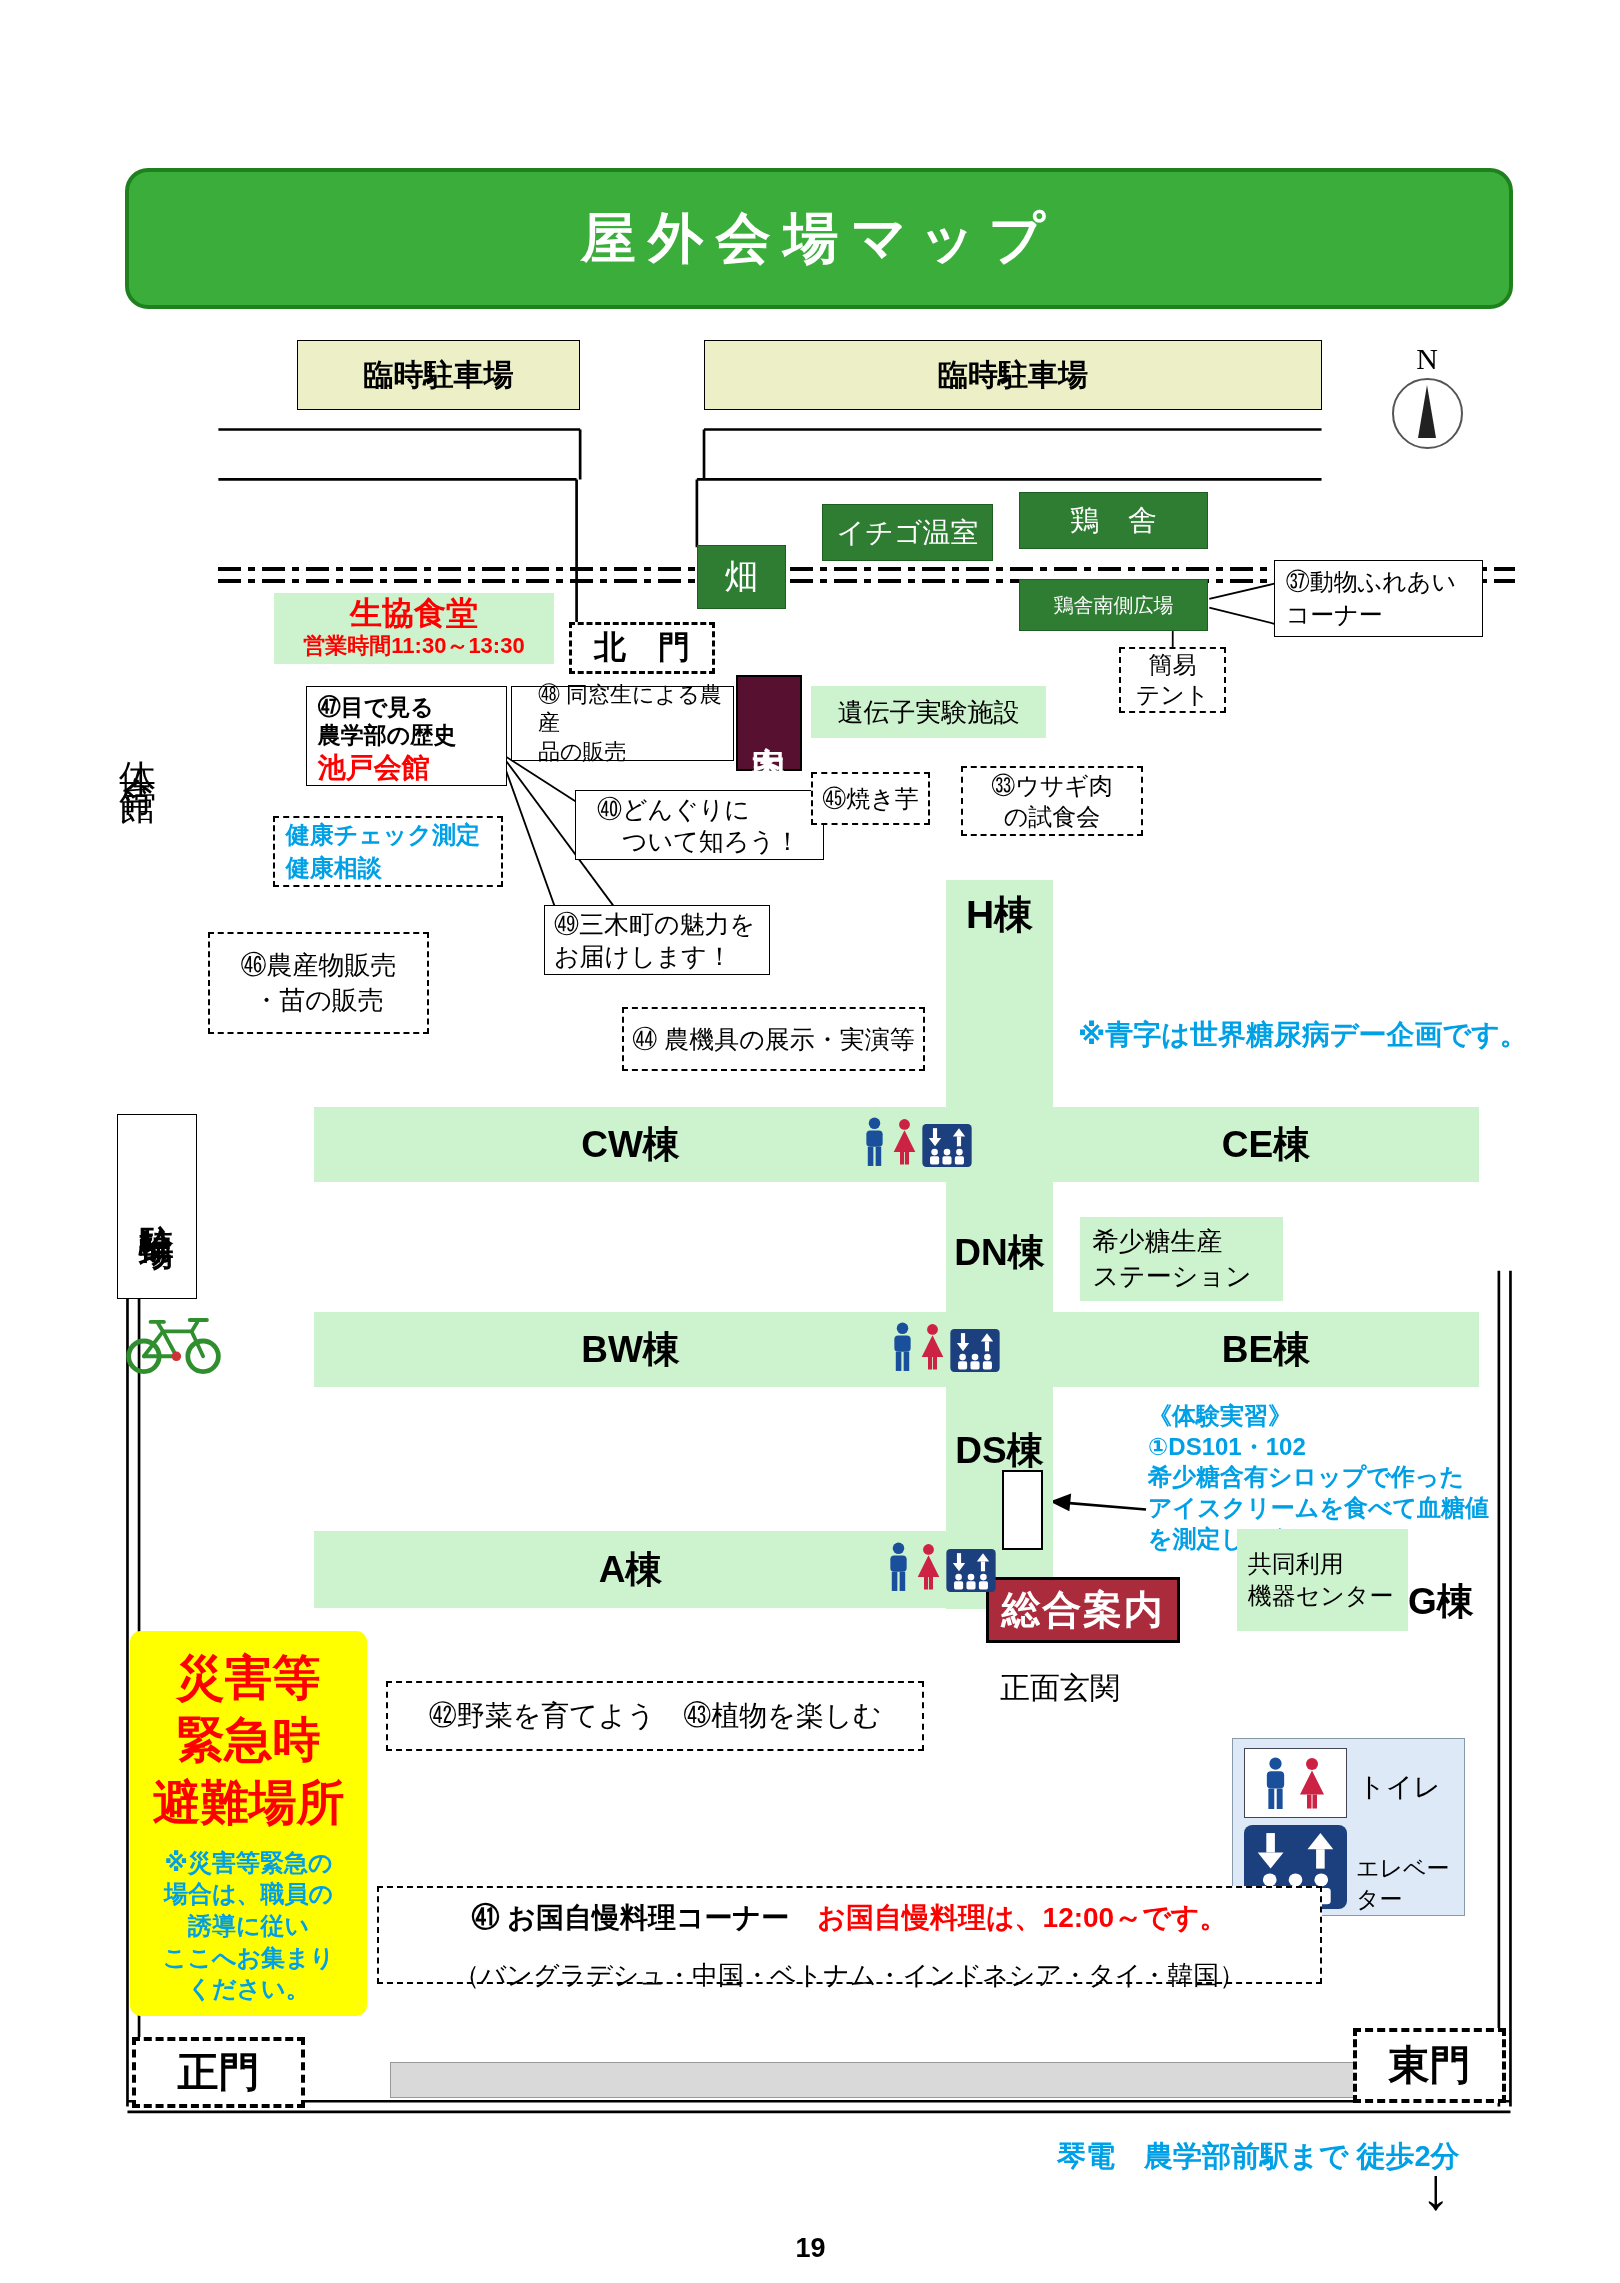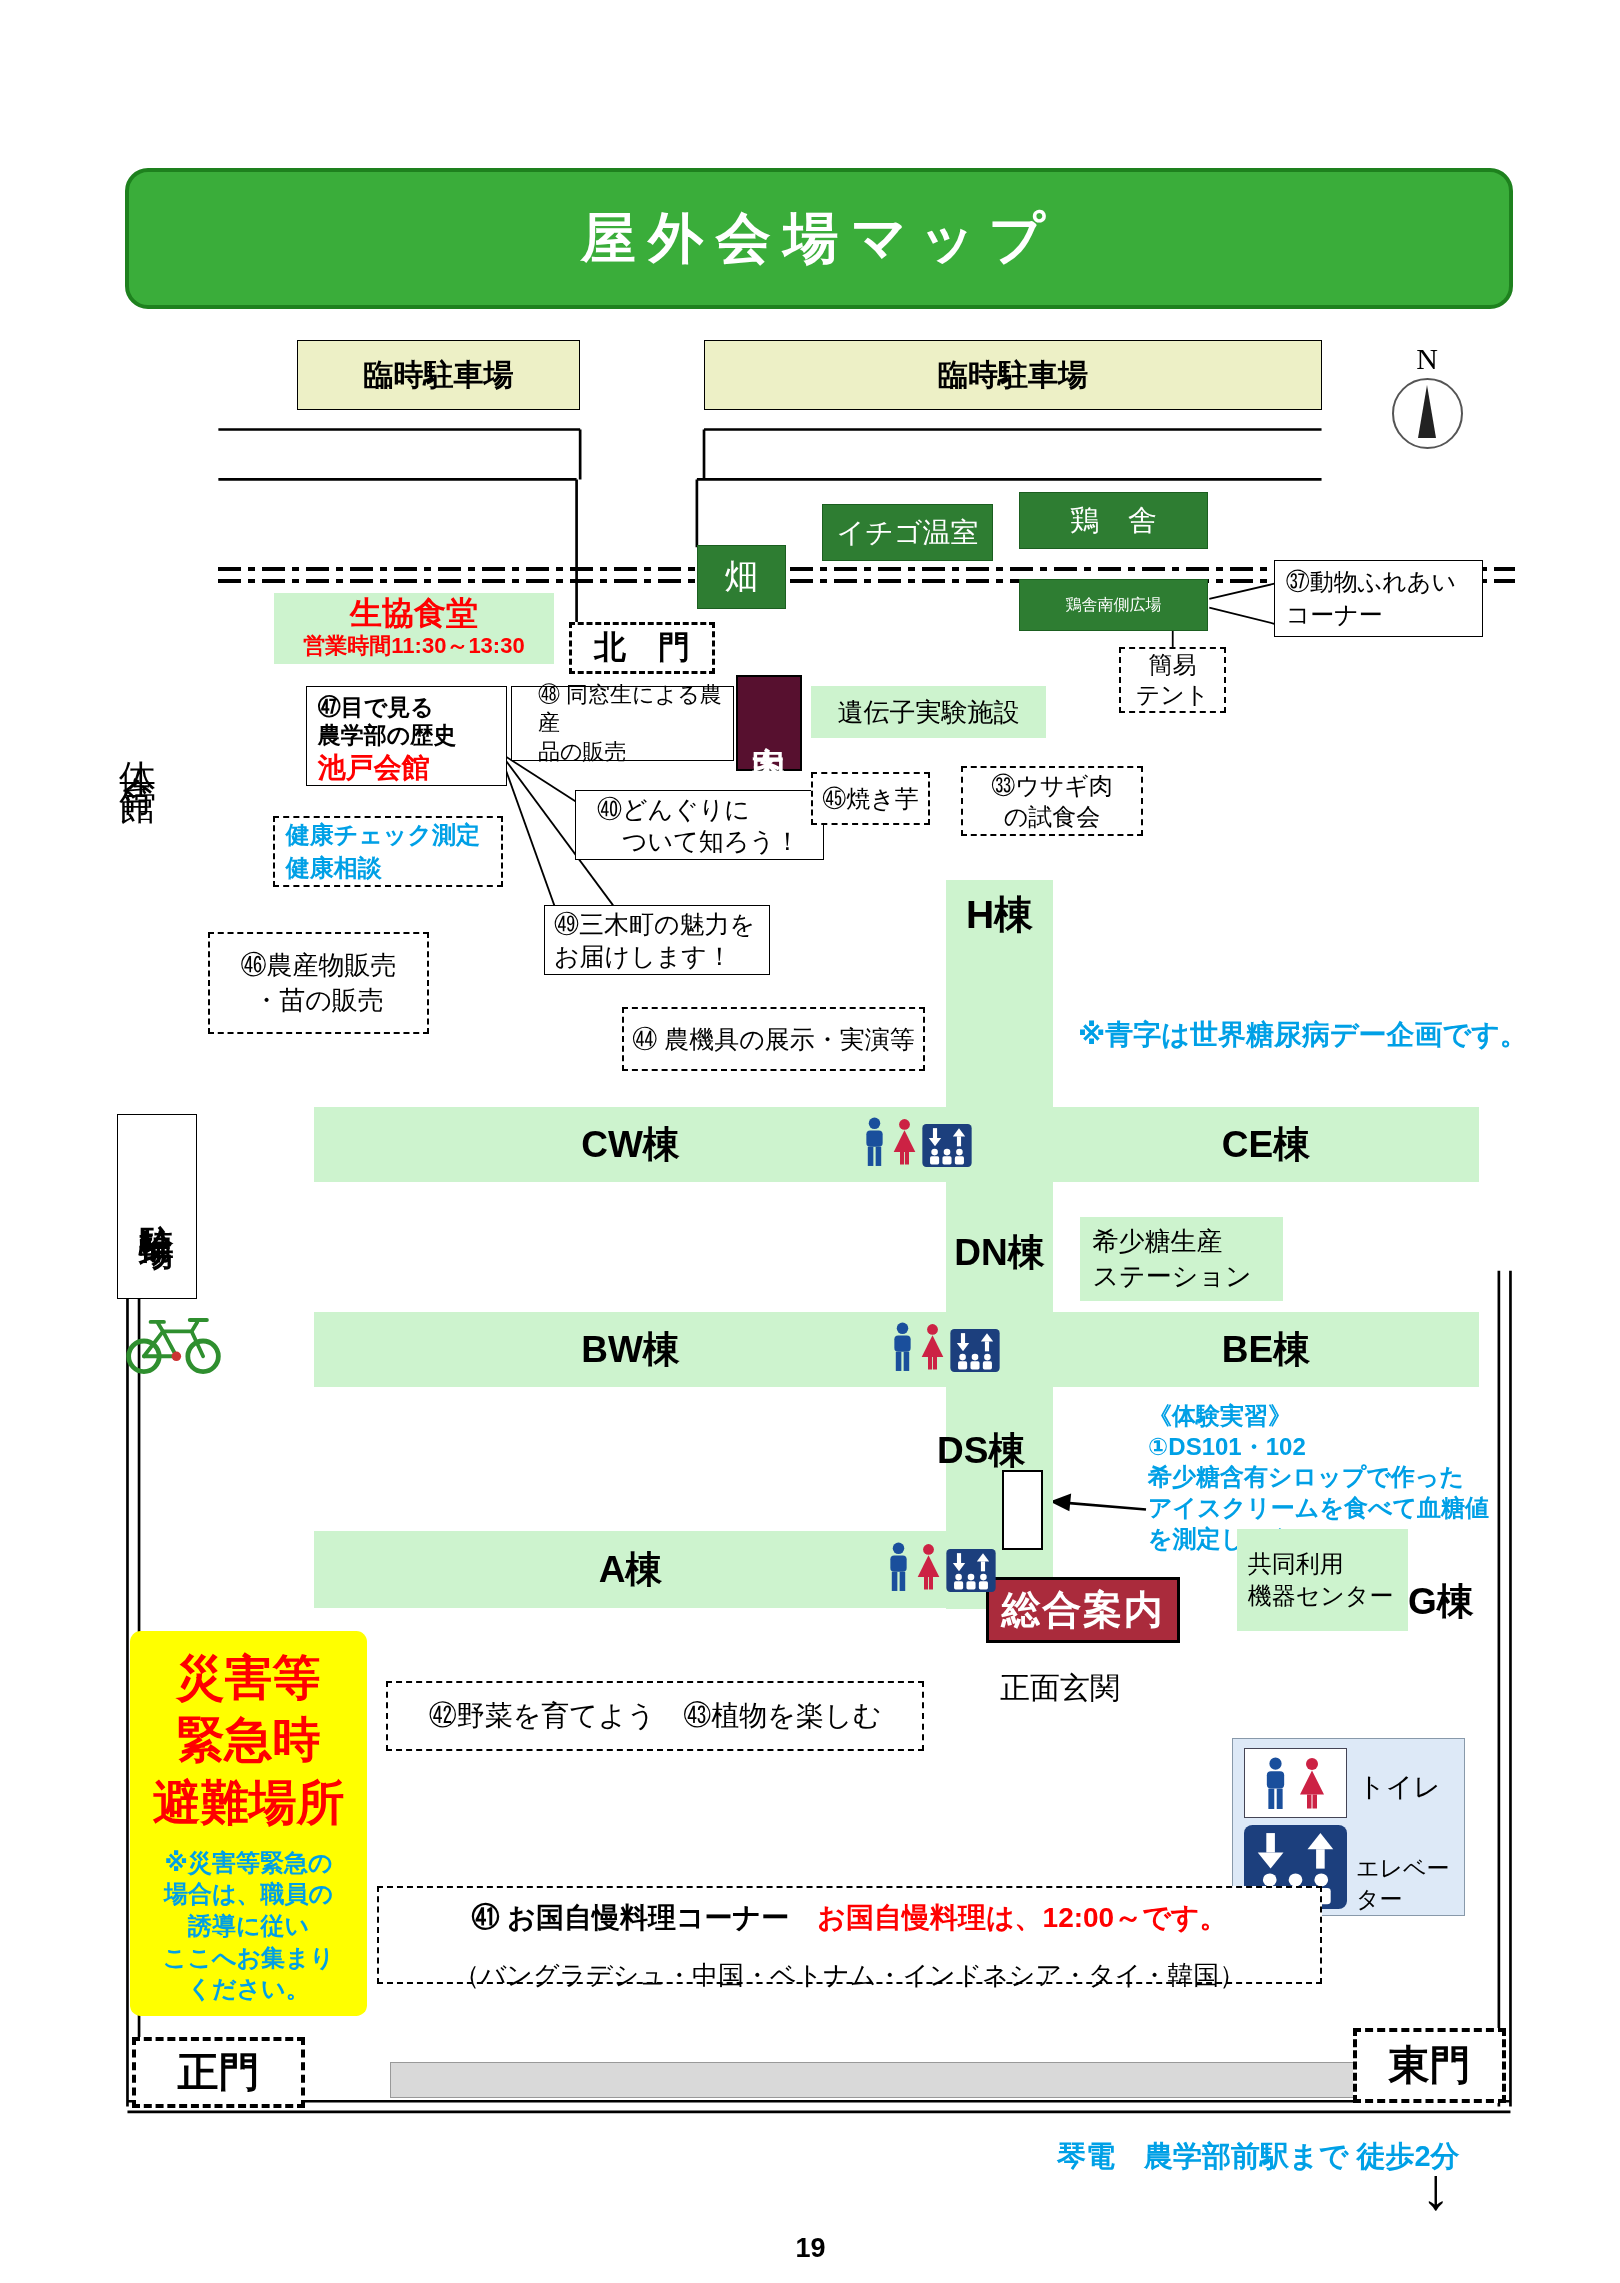--- a/index.html
+++ b/index.html
@@ -122,21 +122,21 @@
 
   <div class="abs box-dark c" style="left:697px;top:545px;width:89px;height:64px;font-size:34px">
     <span>畑</span>
   </div>
   <div class="abs box-dark c" style="left:822px;top:504px;width:171px;height:57px;font-size:28px">
     <span>イチゴ温室</span>
   </div>
   <div class="abs box-dark c" style="left:1019px;top:492px;width:189px;height:57px;font-size:29px">
     <span>鶏　舎</span>
   </div>
-  <div class="abs box-dark c" style="left:1019px;top:579px;width:189px;height:52px;font-size:16px">
+  <div class="abs box-dark c" style="left:1019px;top:579px;width:189px;height:52px;font-size:20px">
     <span>鶏舎南側広場</span>
   </div>
   <div class="abs box-white l" style="left:1274px;top:560px;width:209px;height:77px;font-size:24px;padding-left:10.7px;line-height:1.35;border-width:1.8px">
     <span class="pre">㊲動物ふれあい
 コーナー</span>
   </div>
   <div class="abs box-dash c" style="left:1119px;top:647px;width:107px;height:66px;font-size:24px;line-height:1.25">
     <span class="pre">簡易
 テント</span>
   </div>
@@ -220,21 +220,21 @@
     <use href="#sym-bicycle"></use>
   </svg>
 
   <div class="bar" style="left:314px;top:1312px;width:633px;height:75px">
     <span>BW棟</span>
   </div>
   <div class="bar" style="left:1053px;top:1312px;width:426px;height:75px">
     <span>BE棟</span>
   </div>
 
-  <div class="abs" style="left:937px;top:1426px;width:125px;text-align:left;font-size:37px;font-weight:bold;z-index:2">DS棟</div>
+  <div class="abs" style="left:937px;top:1426px;width:125px;text-align:center;font-size:37px;font-weight:bold;z-index:2">DS棟</div>
 
   <div class="abs blue pre" style="left:1148px;top:1401px;width:356px;font-size:24px;font-weight:bold;line-height:1.28;z-index:2">《体験実習》
 ①DS101・102
 希少糖含有シロップで作った
 アイスクリームを食べて血糖値
 を測定しよう！</div>
 
   <div class="abs" style="left:1002px;top:1470px;width:41px;height:80px;background:#fff;border:2.7px solid #000;z-index:3"></div>
 
   <div class="bar" style="left:314px;top:1531px;width:633px;height:77px">

